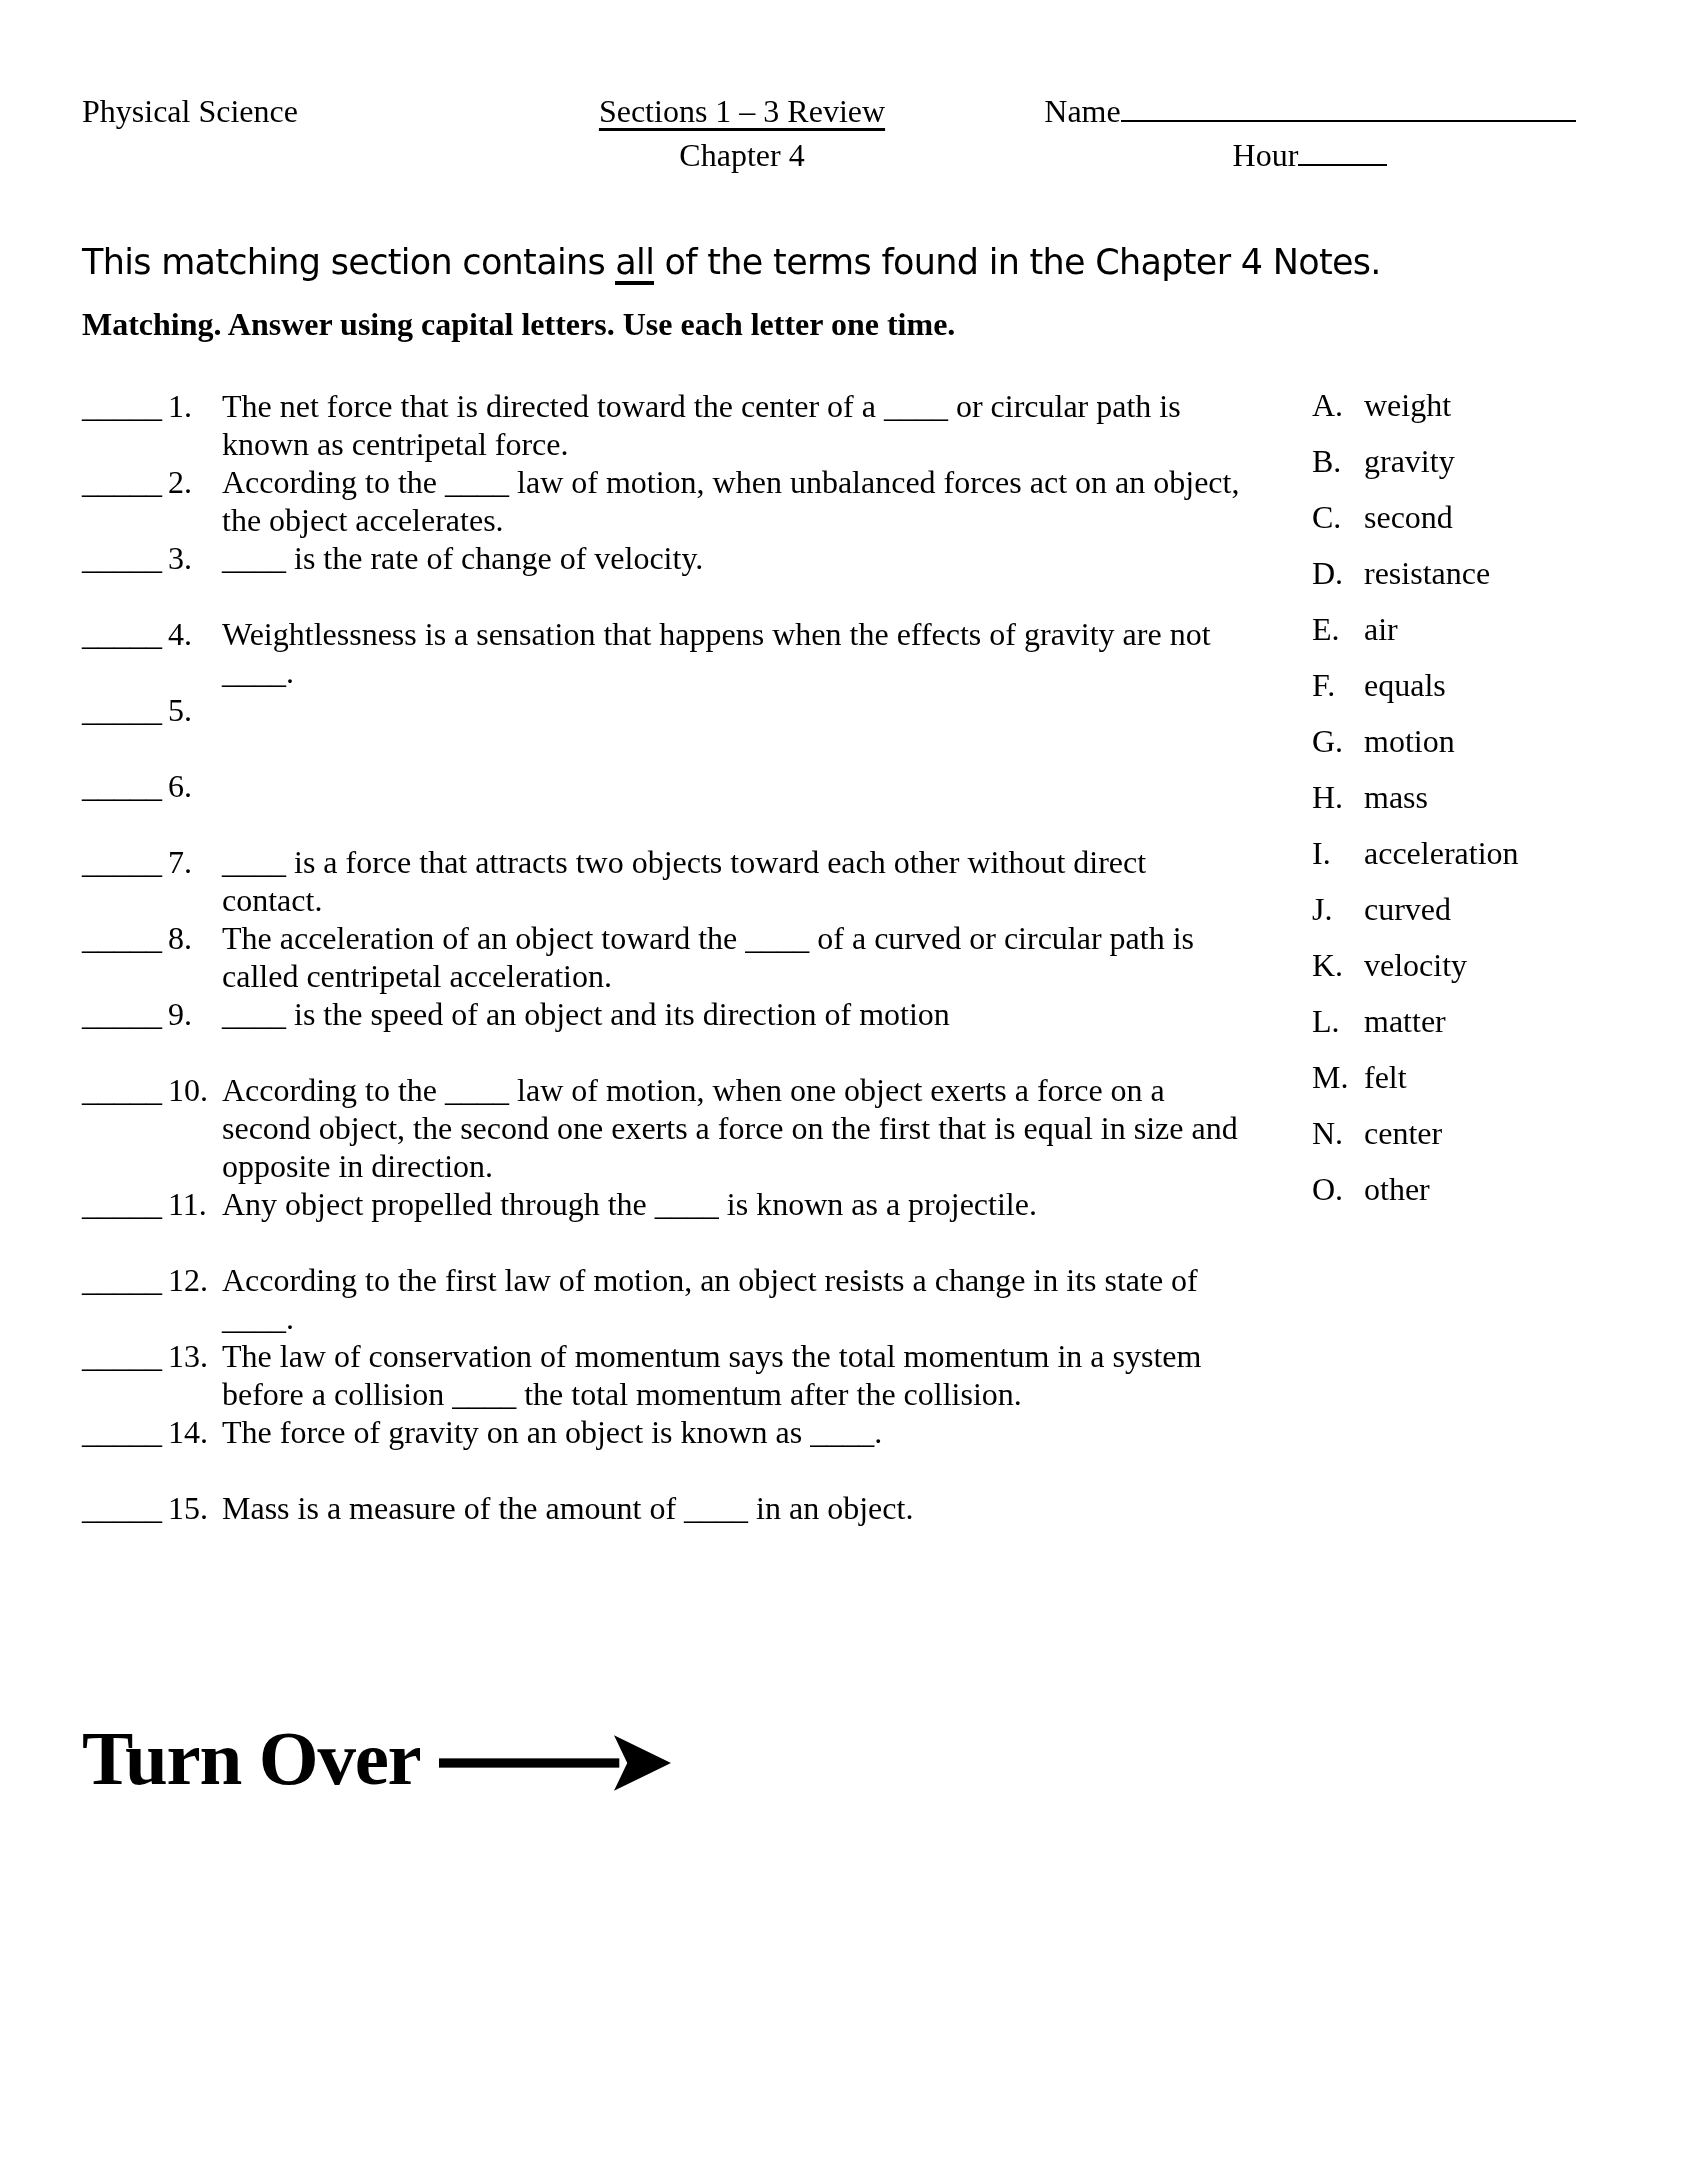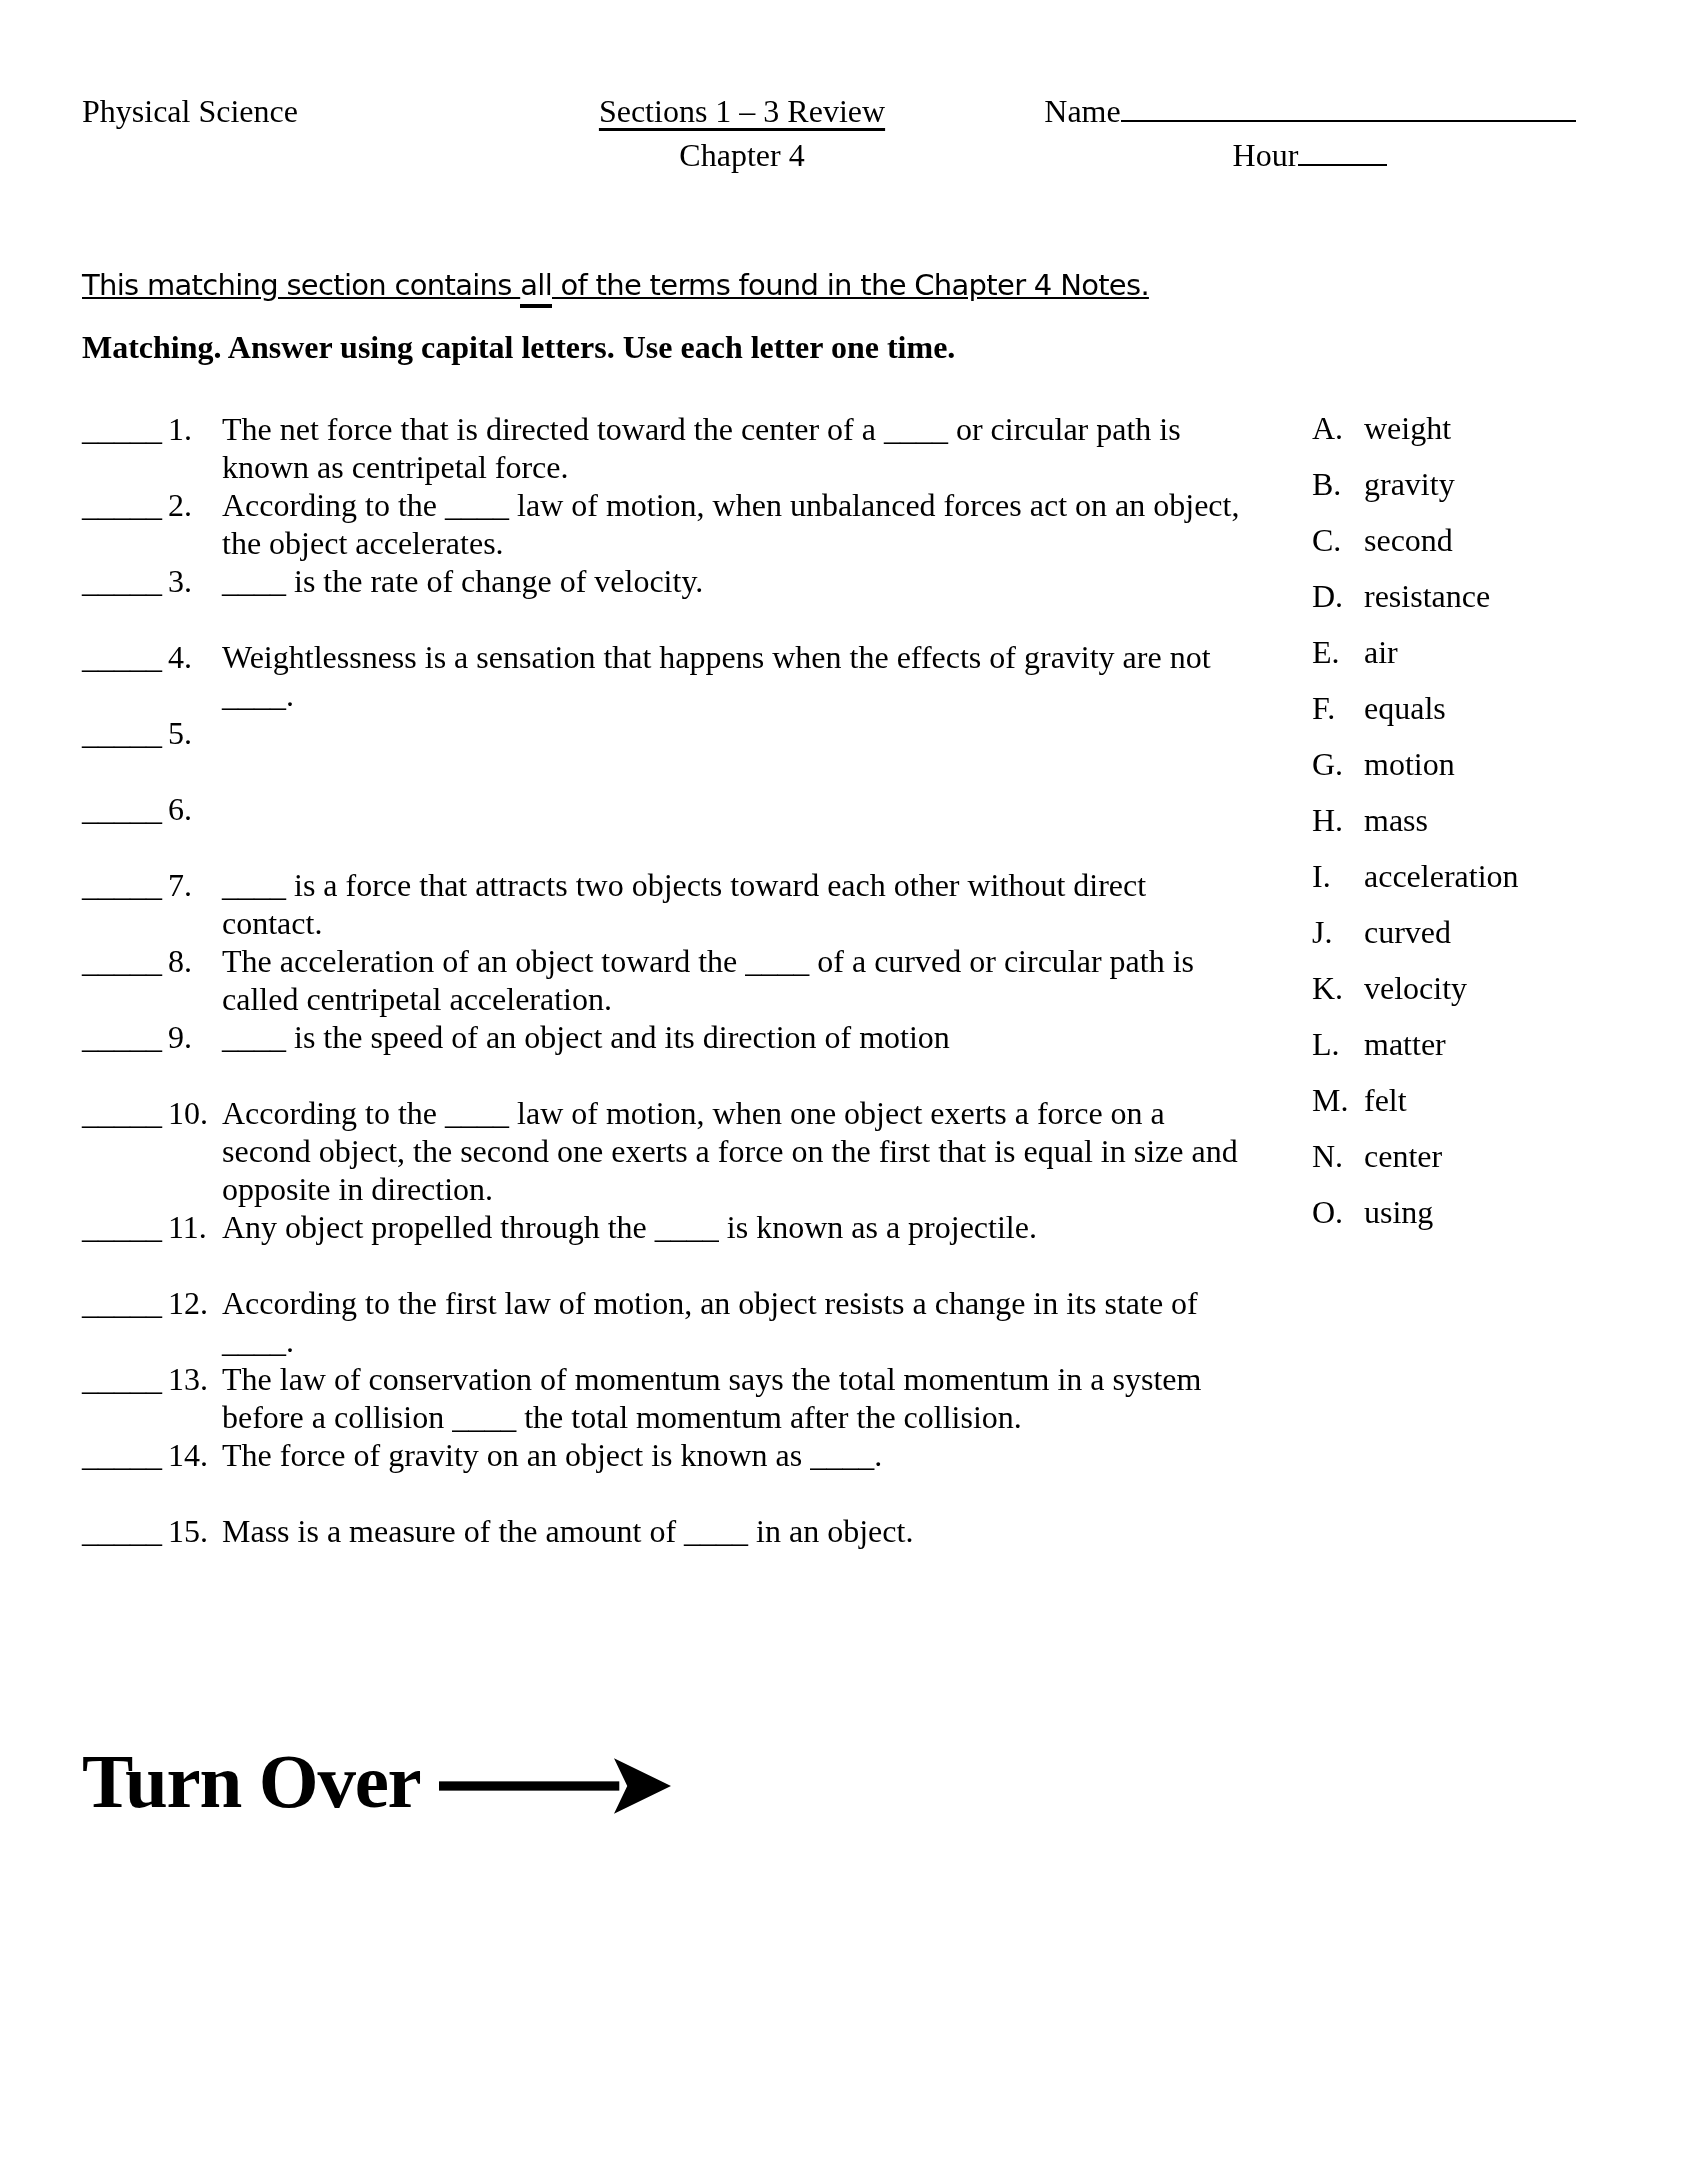--- a/index.html
+++ b/index.html
@@ -14,21 +14,21 @@
   .header{display:flex;justify-content:space-between;line-height:44px;}
   .h-left{width:370px;flex:none;}
   .h-center{width:463px;flex:none;text-align:center;}
   .review-title{text-decoration:underline;text-decoration-thickness:2.6px;text-underline-offset:6px;}
   .h-right{width:556px;flex:none;text-align:center;}
   .blank-line{display:inline-block;border-bottom:2.6px solid #000;height:28px;vertical-align:baseline;}
   .name-line{width:455px;}
   .hour-line{width:89px;}
 
   
-  .intro-title{margin-top:84px;font-family:"DejaVu Sans",sans-serif;font-size:29px;line-height:48px;letter-spacing:-0.7px;text-decoration:underline;}
+  .intro-title{margin-top:61px;font-family:"DejaVu Sans",sans-serif;font-size:35px;line-height:48px;letter-spacing:-0.7px;}
   .u-word{display:inline-block;border-bottom:4.6px solid #000;line-height:38px;}
   .bold-line{margin-top:18.5px;font-weight:bold;line-height:38px;}
   .para{line-height:38px;width:1508px;white-space:pre-wrap;}
 
   
   .body-flex{display:flex;align-items:flex-start;margin-top:44px;}
   .q-col{width:1194px;flex:none;}
   .q-row{display:flex;line-height:38px;}
   .q-row.gap{margin-top:38px;}
   .q-blank{width:86px;flex:none;white-space:nowrap;}
@@ -204,21 +204,21 @@
       <div class="opt-row">
           <span class="opt-letter">M.</span>
           <span class="opt-term">felt</span>
         </div>
       <div class="opt-row">
           <span class="opt-letter">N.</span>
           <span class="opt-term">center</span>
         </div>
       <div class="opt-row">
           <span class="opt-letter">O.</span>
-          <span class="opt-term">using</span>
+          <span class="opt-term">other</span>
         </div>
     </div>
 
   </div>
 
   <div class="turn-over-row">
     <span class="turn-over-text">Turn Over</span>
     <svg class="arrow-icon" width="232" height="64" viewBox="0 0 350 96" xmlns="http://www.w3.org/2000/svg">
       <rect x="0" y="41" width="272" height="14" fill="#000"></rect>
       <polygon points="264,6 350,48 264,90 284,48" fill="#000"></polygon>

